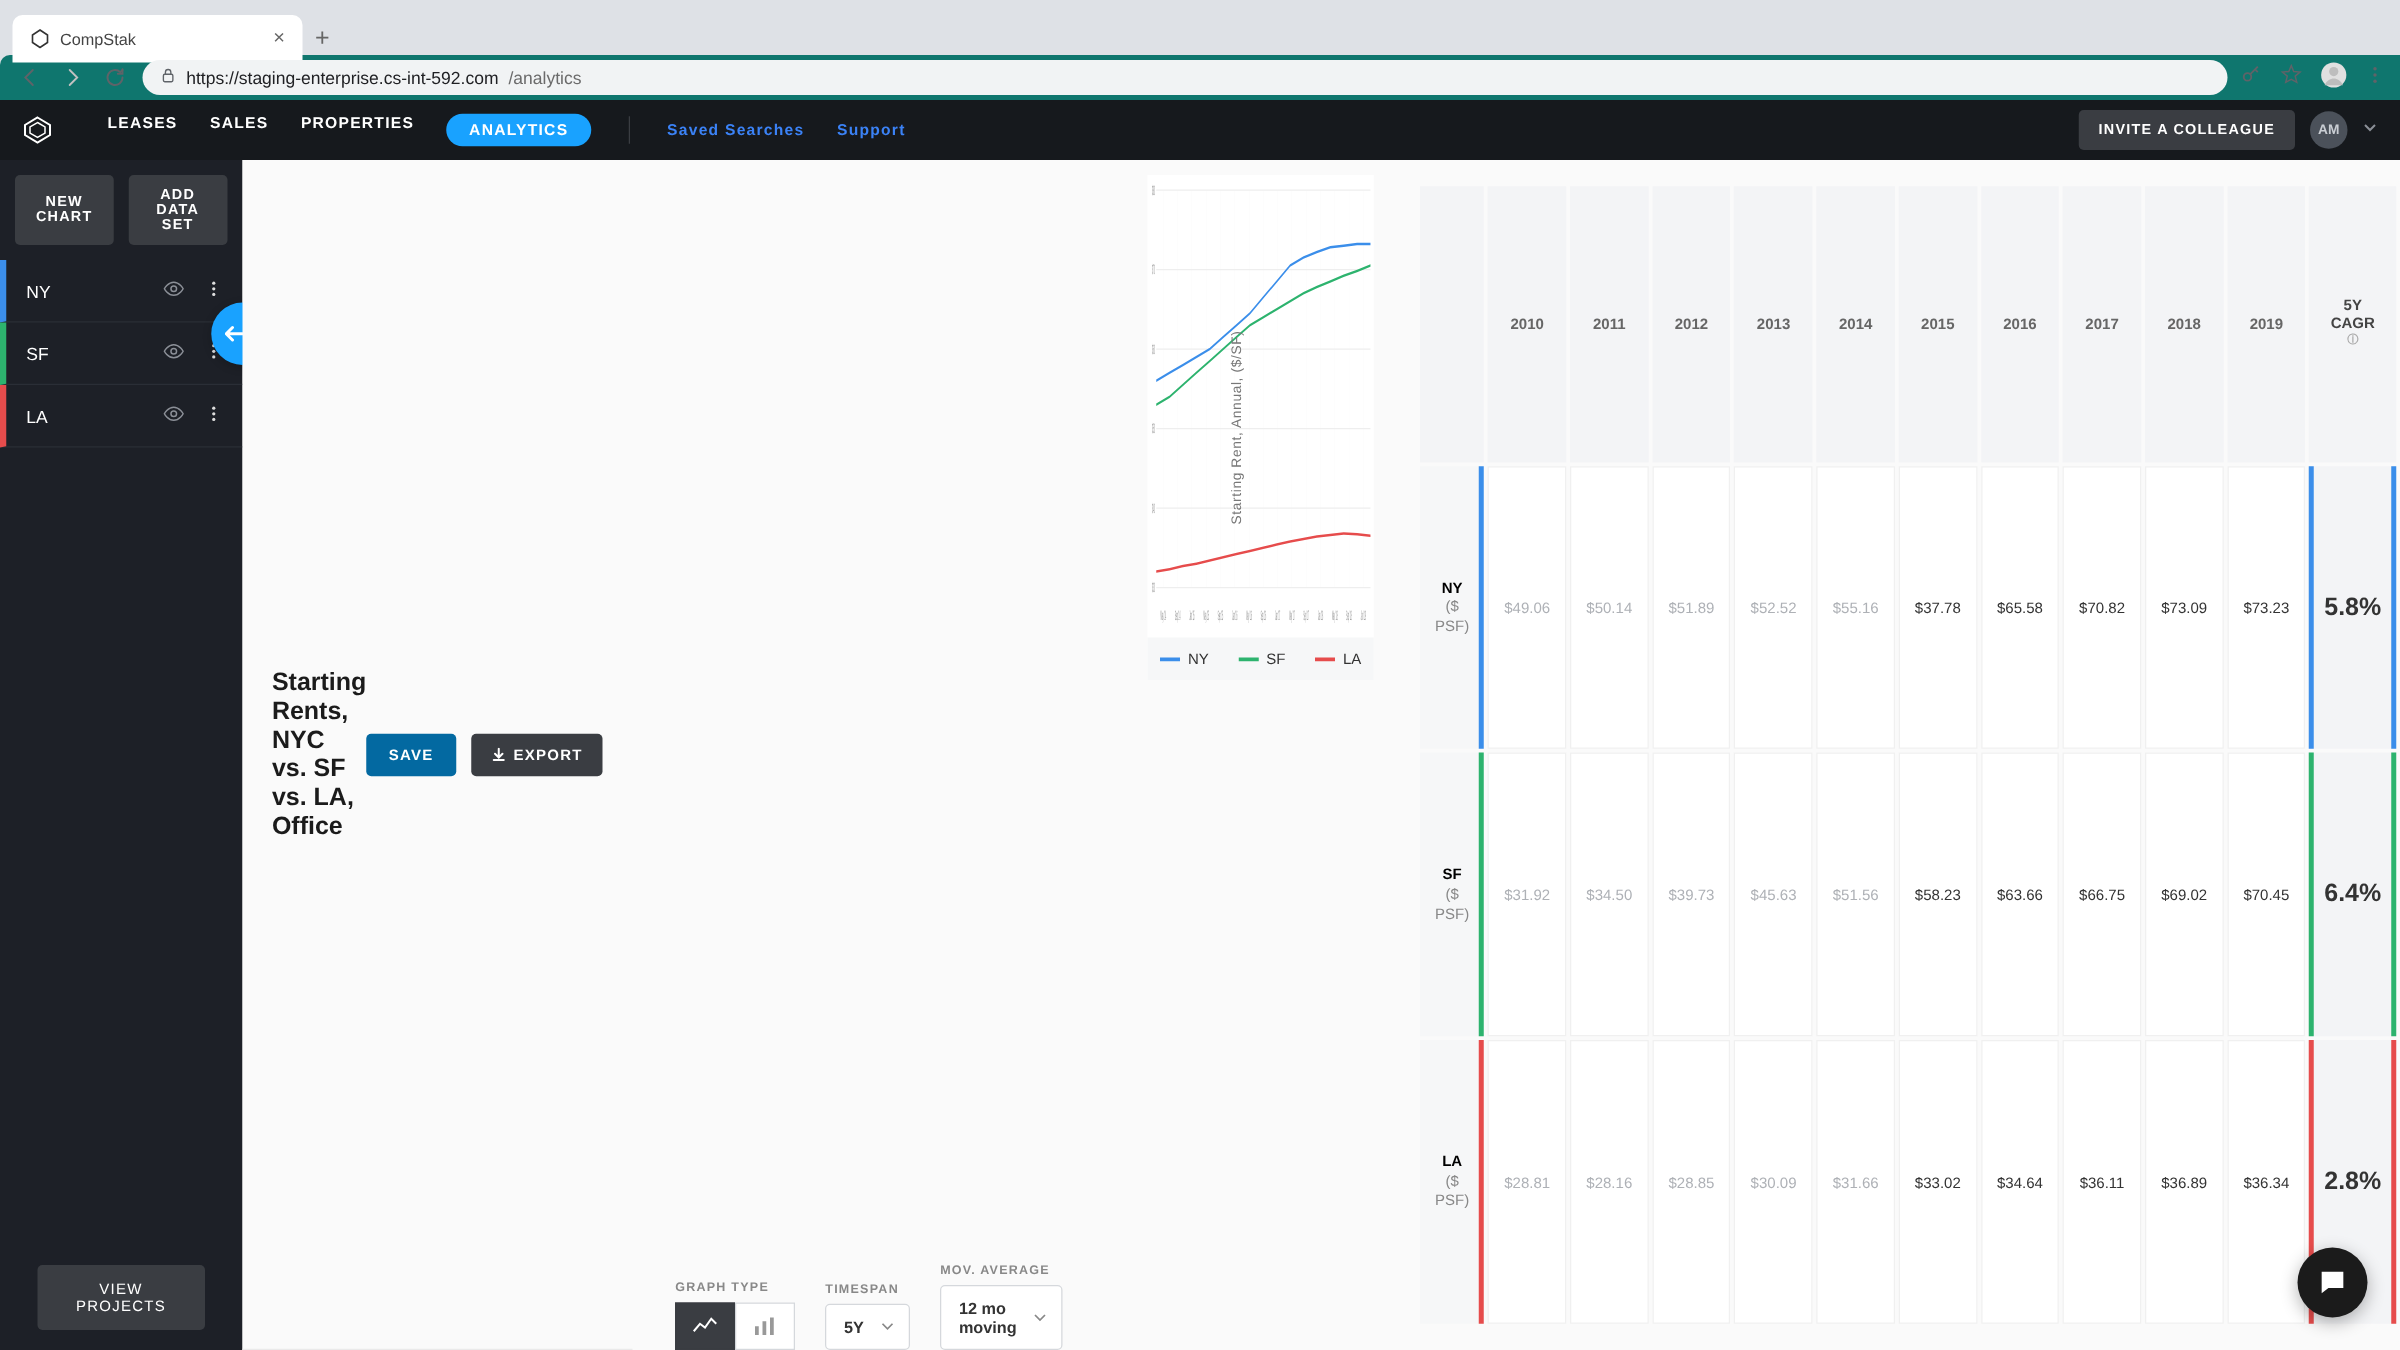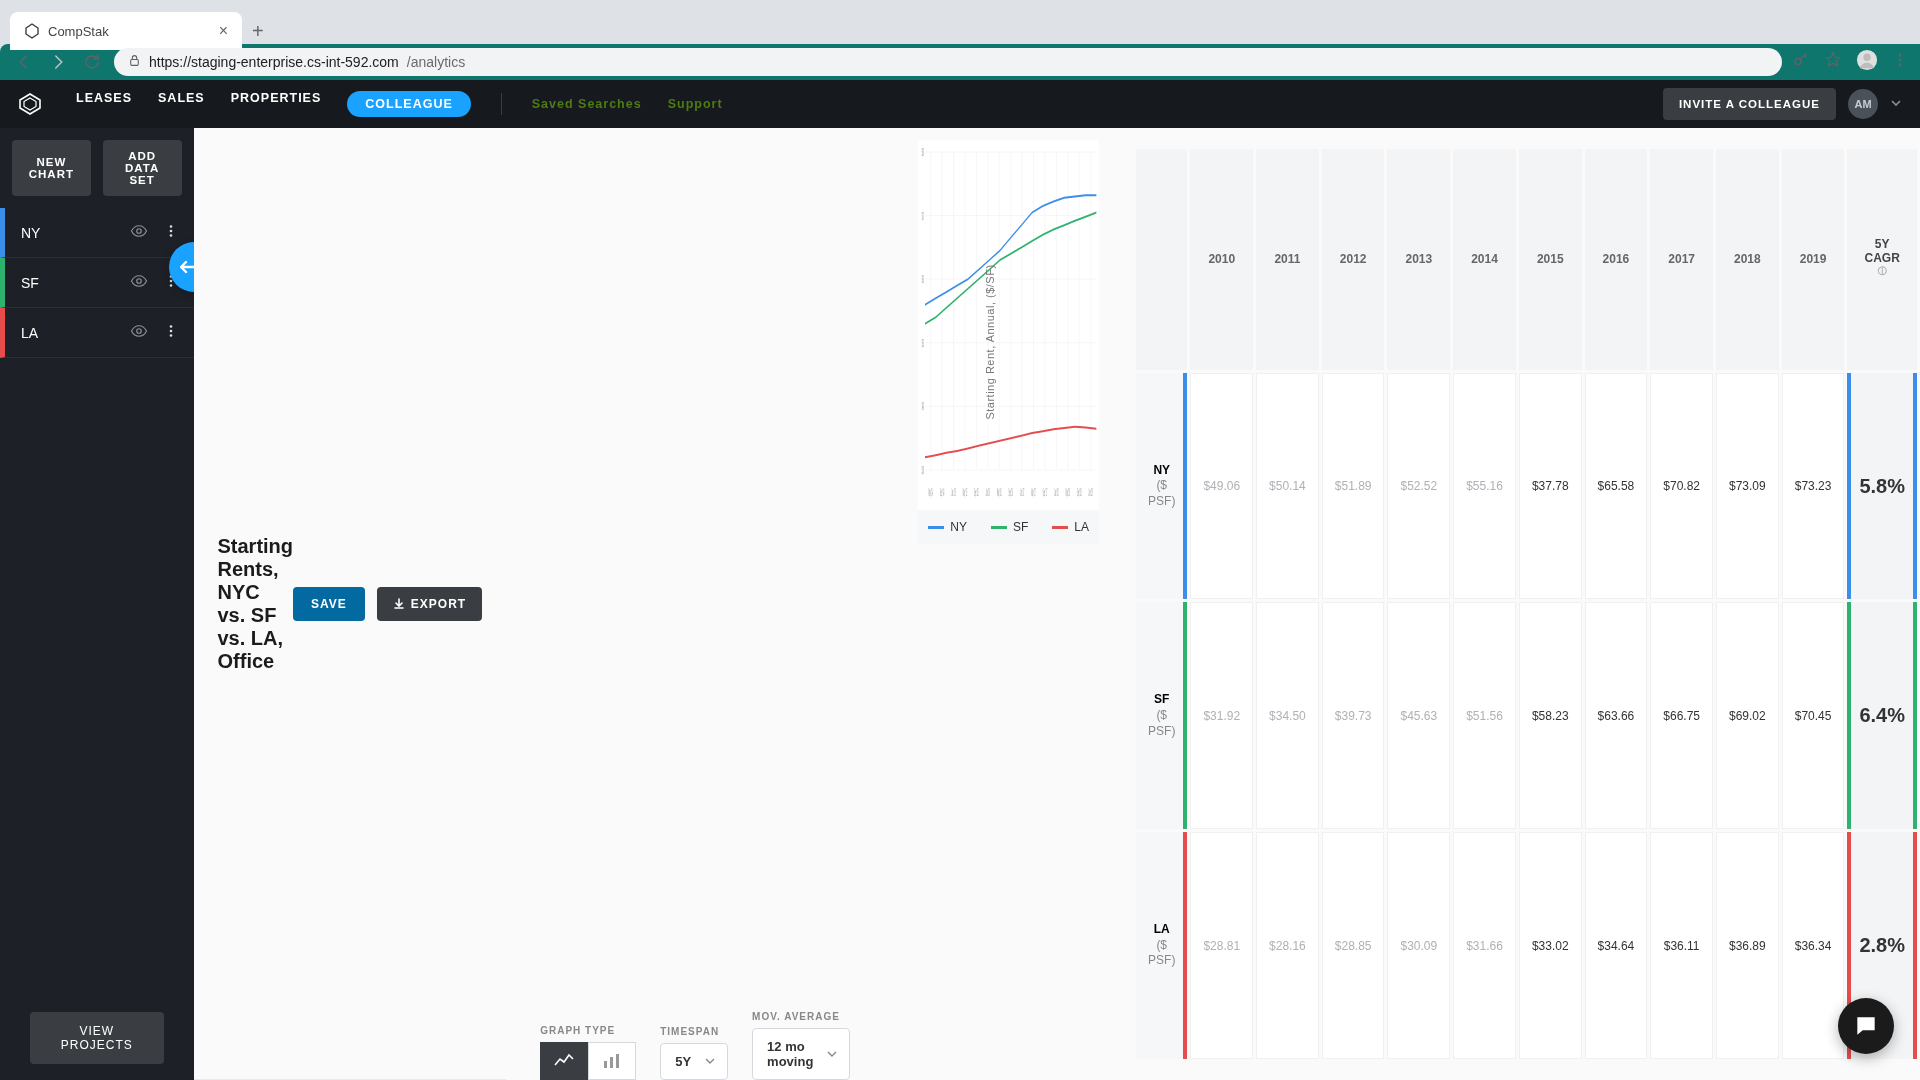--- a/index.html
+++ b/index.html
@@ -17,25 +17,25 @@
 .nav-icon.disabled { color: #b0b0b0; }
 .url-field { flex: 1; display: flex; align-items: center; background: #f1f3f4; border-radius: 20px; padding: 6px 14px; gap: 8px; font-size: 14px; color: #202124; }
 .url-field .lock { color: #5f6368; }
 .url-host { color: #202124; }
 .url-path { color: #6b6b6b; }
 .chrome-right { display: flex; align-items: center; gap: 14px; color: #5f6368; }
 
 
 .app-nav { background: #16191d; color: #fff; height: 48px; display: flex; align-items: center; padding: 0 18px; gap: 12px; }
 .logo { width: 24px; height: 24px; display: inline-flex; align-items: center; justify-content: center; }
-.nav-links { display: flex; gap: 26px; margin-left: 22px; font-size: 12.5px; letter-spacing: 1px; font-weight: 700; }
+.nav-links { display: flex; gap: 26px; margin-left: 32px; font-size: 12.5px; letter-spacing: 1px; font-weight: 700; }
 .nav-link { cursor: pointer; color: #fff; }
 .nav-pill { background: #19a2ff; border-radius: 18px; padding: 6px 18px; color: #fff; }
 .nav-sep { width: 1px; height: 22px; background: #3a3d42; margin: 0 18px; }
-.nav-secondary { display: flex; gap: 26px; font-size: 12.5px; letter-spacing: 1px; font-weight: 700; color: #4d7c0f; }
+.nav-secondary { display: flex; gap: 26px; font-size: 12.5px; letter-spacing: 1px; font-weight: 700; color: #3b82f6; }
 .nav-secondary .sec-link { cursor: pointer; }
 .nav-right { margin-left: auto; display: flex; align-items: center; gap: 12px; }
 .invite-btn { background: #3a3d42; color: #fff; border: none; padding: 10px 16px; border-radius: 4px; font-size: 11.5px; letter-spacing: 1px; font-weight: 700; cursor: pointer; }
 .avatar { width: 30px; height: 30px; border-radius: 50%; background: #4b515a; display: inline-flex; align-items: center; justify-content: center; font-size: 11px; color: #c9cdd3; font-weight: 700; }
 .caret { color: #8b8f97; }
 
 
 .main { display: flex; height: calc(1080px - 80px - 48px); }
 .sidebar { width: 300px; background: #1d2027; color: #fff; position: relative; }
 .side-top { display: flex; gap: 12px; padding: 12px; }
@@ -165,21 +165,21 @@
   <span class="logo">
     <svg width="24" height="24" viewBox="0 0 24 24">
         <polygon points="12,2 22,8 22,16 12,22 2,16 2,8" fill="none" stroke="#fff" stroke-width="1.6"></polygon>
         <polygon points="12,6 18,9.5 18,14.5 12,18 6,14.5 6,9.5" fill="none" stroke="#fff" stroke-width="1.2"></polygon>
       </svg>
   </span>
   <div class="nav-links">
     <span class="nav-link">LEASES</span>
     <span class="nav-link">SALES</span>
     <span class="nav-link">PROPERTIES</span>
-    <span class="nav-link nav-pill">COLLEAGUE</span>
+    <span class="nav-link nav-pill">ANALYTICS</span>
   </div>
   <div class="nav-sep"></div>
   <div class="nav-secondary">
     <span class="sec-link">Saved Searches</span>
     <span class="sec-link">Support</span>
   </div>
   <div class="nav-right">
     <button class="invite-btn">INVITE A COLLEAGUE</button>
     <span class="avatar">AM</span>
     <span class="caret">

